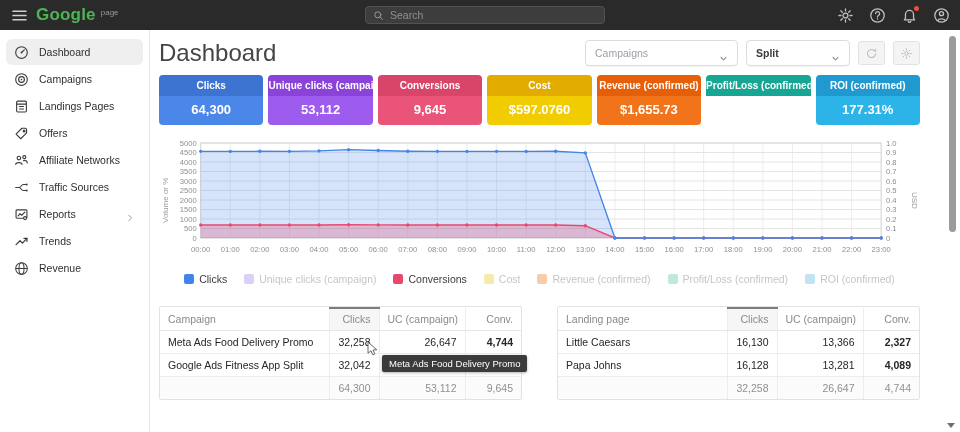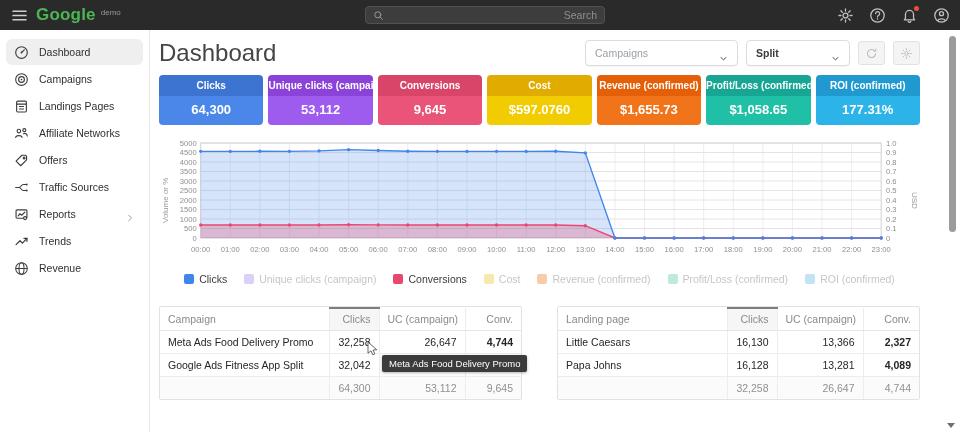--- a/index.html
+++ b/index.html
@@ -12,21 +12,21 @@
             display:flex; align-items:center; z-index:30; }
   .menu-btn { width:30px; height:30px; display:flex; align-items:center; justify-content:center;
               color:#cfcfcf; cursor:pointer; margin-left:4px; }
   .menu-btn svg { width:17px; height:17px; }
   .logo { color:#4db654; font-size:17px; font-weight:bold; letter-spacing:.2px; margin-left:2px; }
   .logo-badge { color:#9a9a9a; font-size:8px; margin-left:5px; margin-top:-6px; }
   .search { position:absolute; left:365px; top:6px; width:240px; height:18px; background:#3d3d3d;
             border:1px solid #525252; border-radius:4px; display:flex; align-items:center; padding:0 7px; }
   .search svg { width:11px; height:11px; color:#9a9a9a; flex:0 0 auto; }
   .search input { background:transparent; border:none; outline:none; color:#c9c9c9; font-size:10.5px;
-                  margin-left:6px; width:100%; font-family:"Liberation Sans", sans-serif;text-align:right; }
+                  margin-left:6px; width:100%; font-family:"Liberation Sans", sans-serif; }
   .search input::placeholder { color:#8f8f8f; }
   .topbar-icons { position:absolute; right:10px; top:0; height:30px; display:flex; align-items:center; gap:15px; }
   .tb-icon { position:relative; width:17px; height:17px; color:#c2c2c2; cursor:pointer; }
   .tb-icon svg { width:17px; height:17px; }
   .bell-dot { position:absolute; top:-1px; right:-1px; width:5px; height:5px; border-radius:50%; background:#e8503a; }
 
   
   .sidebar { position:absolute; top:30px; left:0; width:150px; height:402px; background:#fff;
              border-right:1px solid #e7e7e7; padding-top:8px; z-index:20; }
   .side-item { display:flex; align-items:center; height:26px; margin:1px 6px; padding:0 8px;
@@ -108,21 +108,21 @@
 
 <div class="app">
 
   <header class="topbar">
     <div class="menu-btn">
       <svg viewBox="0 0 16 16" fill="none" stroke="currentColor" stroke-width="1.6" stroke-linecap="round">
           <path d="M2 4h12M2 8h12M2 12h12"></path>
         </svg>
     </div>
     <div class="logo">Google</div>
-    <div class="logo-badge">demo</div>
+    <div class="logo-badge">page</div>
     <div class="search">
       <svg viewBox="0 0 16 16" fill="none" stroke="currentColor" stroke-width="1.4" stroke-linecap="round">
           <circle cx="7" cy="7" r="4.4"></circle>
           <path d="M10.4 10.4 L13.8 13.8"></path>
         </svg>
       <input placeholder="Search" style="">
     </div>
     <div class="topbar-icons">
       <span class="tb-icon">
         <svg viewBox="0 0 16 16" fill="none" stroke="currentColor" stroke-width="1.2" stroke-linecap="round">
@@ -172,34 +172,34 @@
         <span class="s-label">Campaigns</span>
       </div>
       <div class="side-item">
         <span class="s-icon"><svg viewBox="0 0 16 16" fill="none" stroke="currentColor" stroke-width="1.2" stroke-linejoin="round">
             <rect x="2.8" y="2.2" width="10.4" height="11.6" rx="1.2"></rect>
             <path d="M2.8 5.4h10.4M5.4 8h5.2M5.4 10.6h5.2"></path>
           </svg></span>
         <span class="s-label">Landings Pages</span>
       </div>
       <div class="side-item">
+        <span class="s-icon"><svg viewBox="0 0 16 16" fill="none" stroke="currentColor" stroke-width="1.2" stroke-linejoin="round">
+            <path d="M8.4 2.4h3.6a1.4 1.4 0 0 1 1.4 1.4v3.6l-6.2 6.2-5-5Z"></path>
+            <circle cx="10.8" cy="5.2" r="1"></circle>
+          </svg></span>
+        <span class="s-label">Offers</span>
+      </div>
+      <div class="side-item">
         <span class="s-icon"><svg viewBox="0 0 16 16" fill="none" stroke="currentColor" stroke-width="1.2" stroke-linecap="round">
             <circle cx="5.2" cy="5.4" r="1.9"></circle>
             <circle cx="11" cy="4.4" r="1.6"></circle>
             <path d="M1.8 12.2c.5-2.6 6.3-2.6 6.8 0"></path>
             <path d="M10 8.2c2-.8 4 .4 4.2 2.4"></path>
           </svg></span>
         <span class="s-label">Affiliate Networks</span>
-      </div>
-      <div class="side-item">
-        <span class="s-icon"><svg viewBox="0 0 16 16" fill="none" stroke="currentColor" stroke-width="1.2" stroke-linejoin="round">
-            <path d="M8.4 2.4h3.6a1.4 1.4 0 0 1 1.4 1.4v3.6l-6.2 6.2-5-5Z"></path>
-            <circle cx="10.8" cy="5.2" r="1"></circle>
-          </svg></span>
-        <span class="s-label">Offers</span>
       </div>
       <div class="side-item">
         <span class="s-icon"><svg viewBox="0 0 16 16" fill="none" stroke="currentColor" stroke-width="1.2" stroke-linecap="round">
             <path d="M1.8 8h3.4c2.4 0 2.4-3.2 4.8-3.2h2.6"></path>
             <path d="M5.2 8c2.4 0 2.4 3.2 4.8 3.2h2.6"></path>
             <circle cx="13.6" cy="4.8" r="1" fill="currentColor" stroke="none"></circle>
             <circle cx="13.6" cy="11.2" r="1" fill="currentColor" stroke="none"></circle>
           </svg></span>
         <span class="s-label">Traffic Sources</span>
       </div>
@@ -278,21 +278,20 @@
         <div class="card">
           <div class="card-head" style="background: rgb(226, 171, 0);">Cost</div>
           <div class="card-body" style="background: rgb(240, 204, 0);">$597.0760</div>
         </div>
         <div class="card">
           <div class="card-head" style="background: rgb(229, 95, 8);">Revenue (confirmed)</div>
           <div class="card-body" style="background: rgb(242, 116, 26);">$1,655.73</div>
         </div>
         <div class="card">
           <div class="card-head" style="background: rgb(22, 166, 147);">Profit/Loss (confirmed)</div>
-          <div class="card-body" style="background: rgb(32, 192, 166);">$1,058.65</div>
         </div>
         <div class="card">
           <div class="card-head" style="background: rgb(32, 153, 209);">ROI (confirmed)</div>
           <div class="card-body" style="background: rgb(44, 180, 232);">177.31%</div>
         </div>
       </div>
 
     <div class="chart-row">
       <div class="ylabel ylabel-left">Volume or %</div>
       <div class="chart-box">

